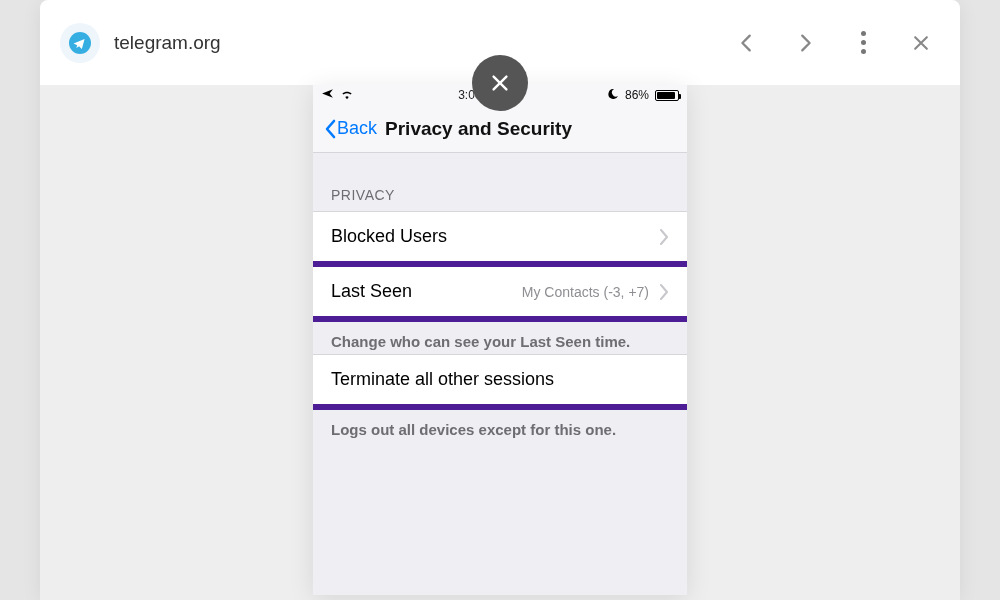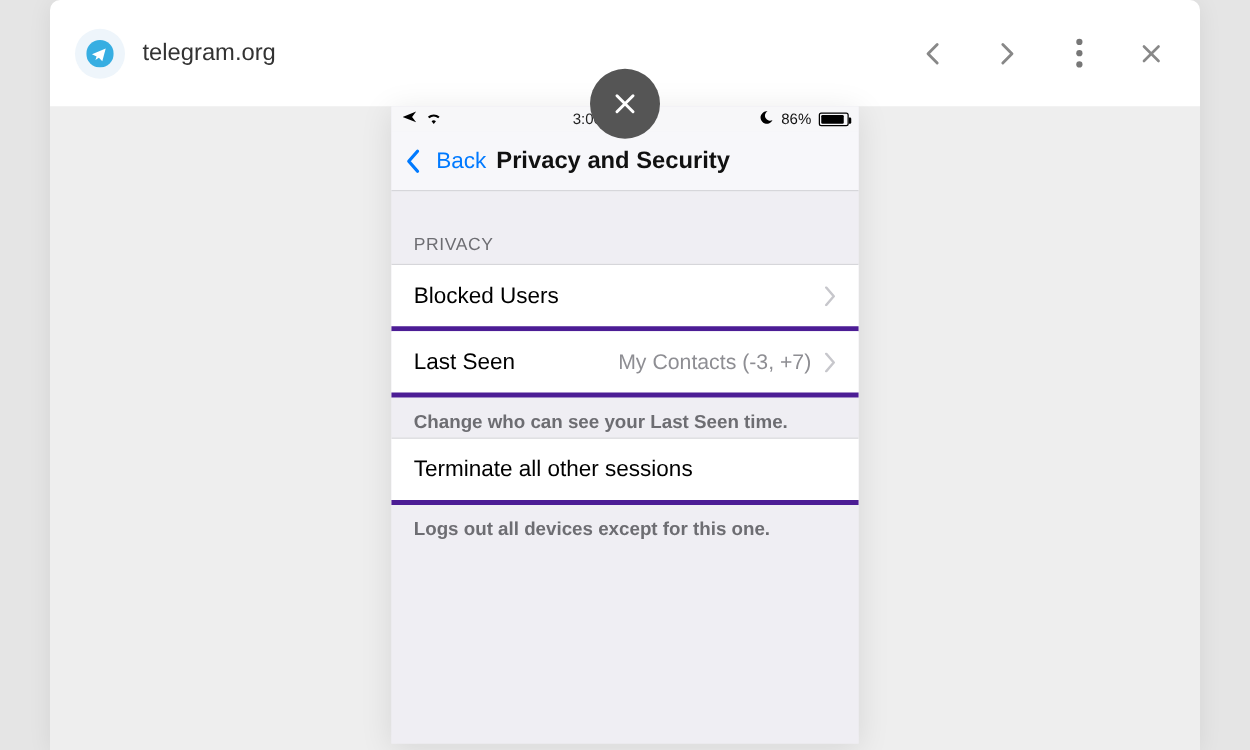--- a/index.html
+++ b/index.html
@@ -62,37 +62,37 @@
     }
     .battery::after {
       content: ''; position: absolute; right: -3px; top: 3px; width: 2px; height: 5px; background:#000; border-radius:0 1px 1px 0;
     }
     .battery .fill { position:absolute; left:1px; top:1px; bottom:1px; width: 80%; background:#000; border-radius:1px;}
     
     .navhead {
       height: 48px; background: #f7f7fa; border-bottom: 1px solid #d6d6da;
       display: flex; align-items: center; padding: 0 10px; gap: 4px;
     }
-    .back { display:flex; align-items:center; gap:12px; color:#007aff; cursor:pointer; }
+    .back { display:flex; align-items:center; gap:0; color:#007aff; cursor:pointer; }
     .back span { font-size: 18px;}
     .title { font-size: 19px; font-weight: 600; color: #111; margin-left: 4px; }
     
     .group-header {
       font-size: 14px; color: #6d6d72; letter-spacing: 0.5px; padding: 28px 18px 8px;
       text-transform: uppercase;
     }
     .group-header.first { padding-top: 34px; }
     .cell {
-      background: #ffffff; border-top: 1px solid #d6d6da; border-bottom: 4px solid #4c1d95;
+      background: #ffffff; border-top: 1px solid #d6d6da; border-bottom: 6px solid #4c1d95;
       padding: 14px 18px; display: flex; align-items: center; justify-content: space-between;
       font-size: 18px; color: #000; cursor: pointer;
     }
     .cell + .cell { border-top: none; }
     .cell .label { }
-    .cell .right { display:flex; align-items:center; gap:10px; color:#8e8e93; font-size:17px;}
+    .cell .right { display:flex; align-items:center; gap:10px; color:#8e8e93; font-size:14px;}
     .chev-r { width: 10px; height: 16px; }
     .chev-r svg { display:block; width:10px; height:16px; color:#c7c7cc; }
     .group-footer {
       font-size: 15px; color: #6d6d72; padding: 10px 18px 2px; line-height: 1.35; font-weight: bold;
     }
   </style>
 </head>
 <body>
 
 <div class="card">

